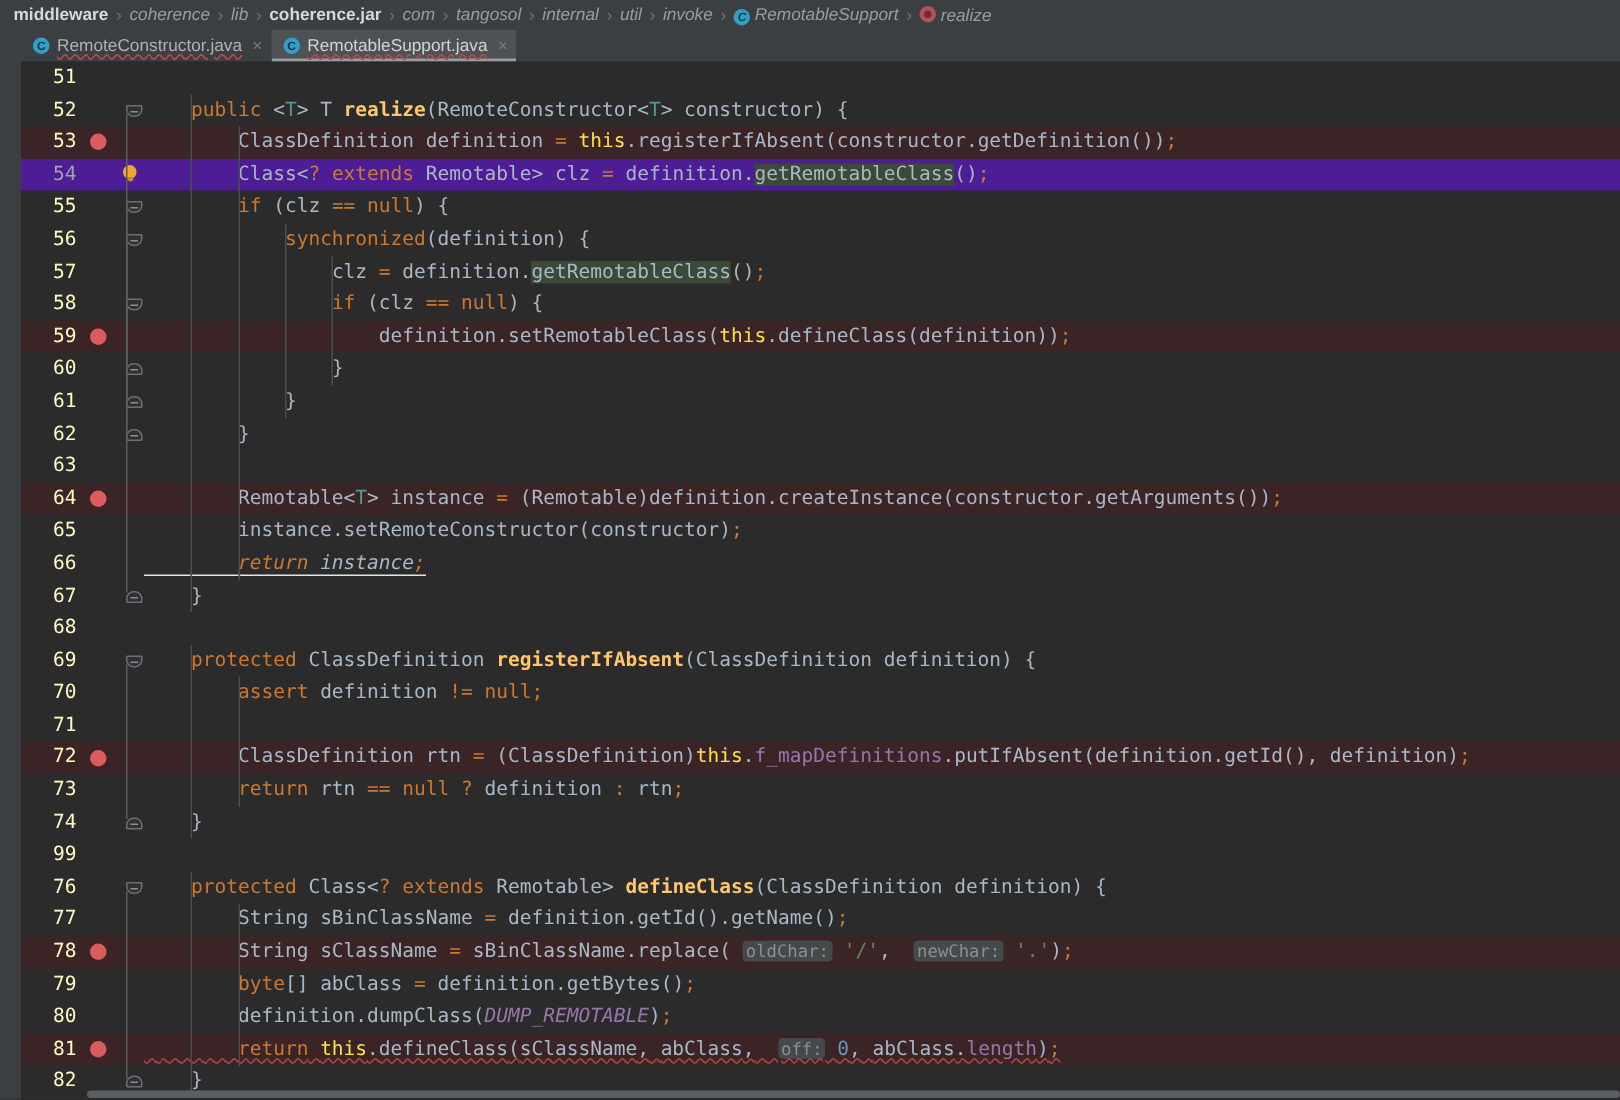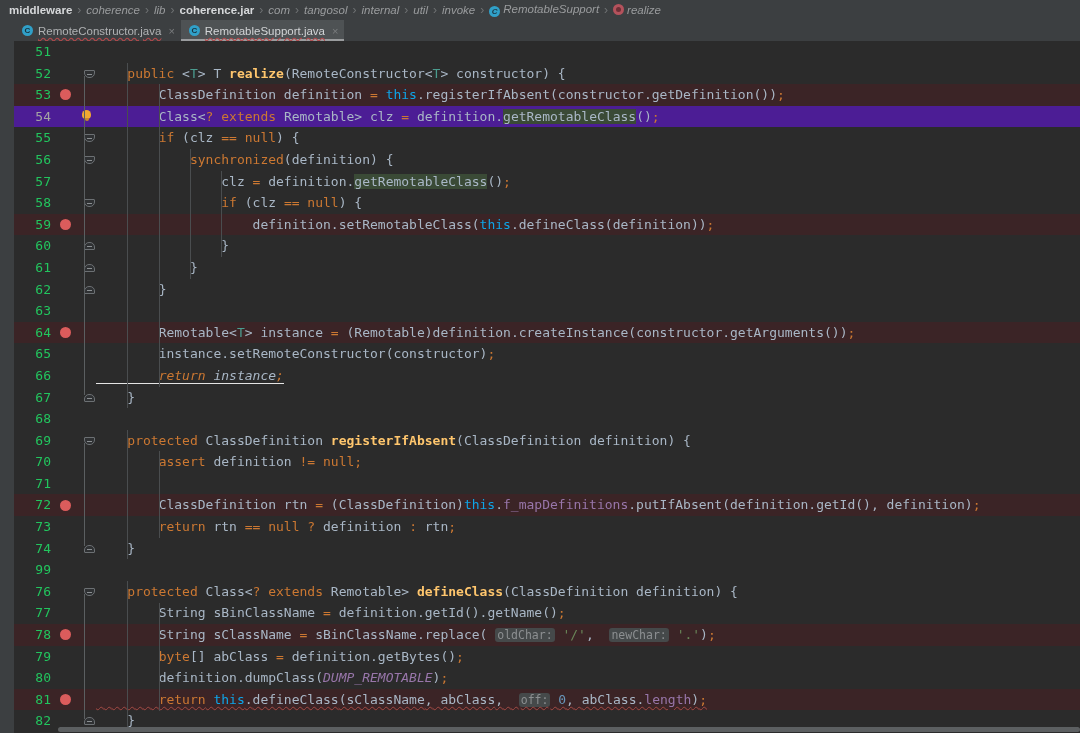--- a/index.html
+++ b/index.html
@@ -82,21 +82,21 @@
   .rows { position:relative; }
   .row {
     position:relative; height:21.6px; line-height:21.6px; white-space:pre;
     display:flex; align-items:stretch;
   }
   .row.bp { background:#3b2426; }
   .row.cur { background:#4c1d95; }
 
   .gnum {
     width:44px; flex:0 0 44px; text-align:right; padding-right:7px;
-    color:#22c55e; font-size:13px; font-family:"DejaVu Sans Mono", monospace;
+    color:#fef9c3; font-size:13px; font-family:"DejaVu Sans Mono", monospace;
     position:relative; background:transparent;
   }
   .row.cur .gnum { color:#a4a3a3; }
   .gutter-extra {
     width:38px; flex:0 0 38px; position:relative;
   }
   .code {
     flex:1 1 auto; padding-left:0; white-space:pre; overflow:visible;
     font-family:"DejaVu Sans Mono", monospace; font-size:13px;
     letter-spacing:0px;
@@ -147,21 +147,21 @@
   .kw  { color:#cc7832; }
   .pl  { color:#a9b7c6; }
   .gen { color:#4b9c8f; }
   .mdecl { color:#ffc66d; font-weight:bold; }
   .fld { color:#9876aa; }
   .sfld{ color:#9876aa; font-style:italic; }
   .str { color:#6a8759; }
   .num { color:#6897bb; }
   .punc{ color:#a9b7c6; }
   .semi{ color:#cc7832; }
-  .thiskw { color:#0ea5e9; }
+  .thiskw { color:#fde047; }
   .hl  { background:#3a4a36; }
   .hint {
     background:#45494a; color:#8c8f91; border-radius:3px;
     padding:0 2px; font-size:11.5px; font-family:"DejaVu Sans Mono", monospace;
   }
   .searchu { border-bottom:1px solid #e5e5e5;font-style:italic; }
   .errsq { text-decoration:underline wavy #a14a43; text-underline-offset:2px; text-decoration-thickness:1px; }
 
   
   .hscroll {

